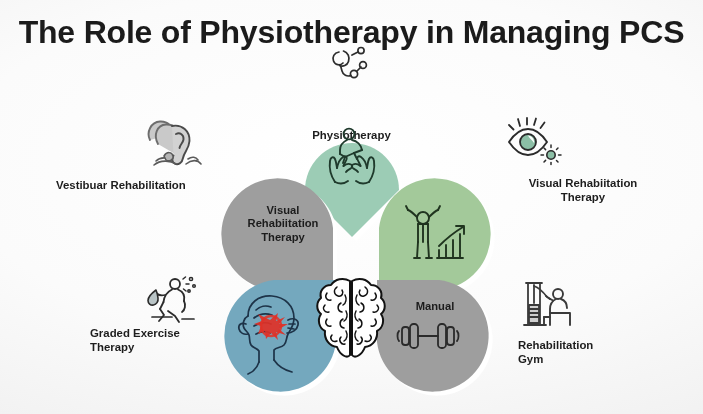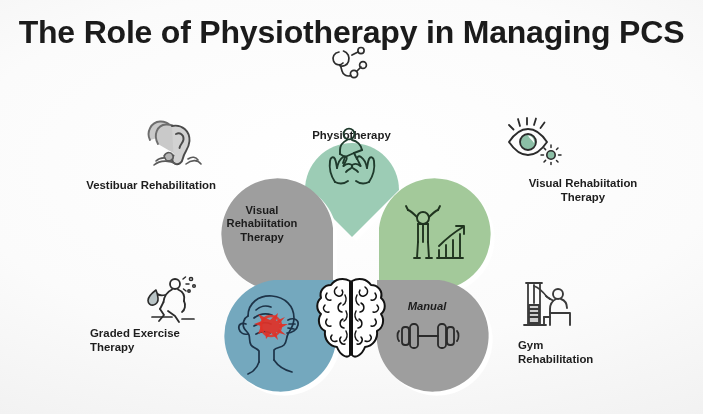--- a/index.html
+++ b/index.html
@@ -61,21 +61,21 @@
   #icon-physio {
     top: 46px;
     left: 330px;
   }
 
   
   #lbl-vrt {
     top: 178px;
     left: 56px;
     width: 160px;
-    text-align: right;
+    text-align: left;
   }
   #icon-vrt {
     top: 118px;
     left: 142px;
   }
 
   
   #lbl-visualrehab {
     top: 176px;
     left: 498px;
@@ -136,22 +136,22 @@
 
   .petal-text {
     position: absolute;
     text-align: center;
     font-size: 11.2px;
     font-weight: bold;
     color: #1c1c1c;
     line-height: 13.4px;
     pointer-events: none;
   }
-  #petal-ul .petal-text { left: 0;  top: 36px; width: 102px; }
-  #petal-lr .petal-text { left: 4px;  top: 26px; width: 104px; font-style: italic; }
+  #petal-ul .petal-text { left: 21px;  top: 36px; width: 102px; }
+  #petal-lr .petal-text { left: 12px;  top: 26px; width: 104px; }
 
   .petal-icon {
     position: absolute;
     pointer-events: none;
   }
 
   
   #brain {
     position: absolute;
     left: 313px;
@@ -299,22 +299,22 @@
         <path d="M33 23.5 L28.5 21"></path>
         <path d="M30 36 L46 36"></path>
         <path d="M46 36 L50 36 L50 48"></path>
         <path d="M30 36 L30 48"></path>
         <path d="M30 40 L24 40"></path>
         <path d="M24 40 L24 48"></path>
       </g>
     </svg>
   </div>
   <div class="ext-label" id="lbl-gym">
+    <span class="txt">Rehabilitation</span>
     <span class="txt">Gym</span>
-    <span class="txt">Rehabilitation</span>
   </div>
 
   <div id="wheel">
 
     <div class="petal" id="petal-top">
       <svg width="118" height="140" viewBox="0 0 118 140">
         <path d="M59 139 L12 92 A 47 47 0 1 1 106 92 Z" transform="translate(4,4)" fill="#ffffff" opacity="0.95"></path>
         <path d="M59 139 L12 92 A 47 47 0 1 1 106 92 Z" fill="#9CCCB5"></path>
       </svg>
       <div class="petal-icon" style="left:28px; top:28px;">

